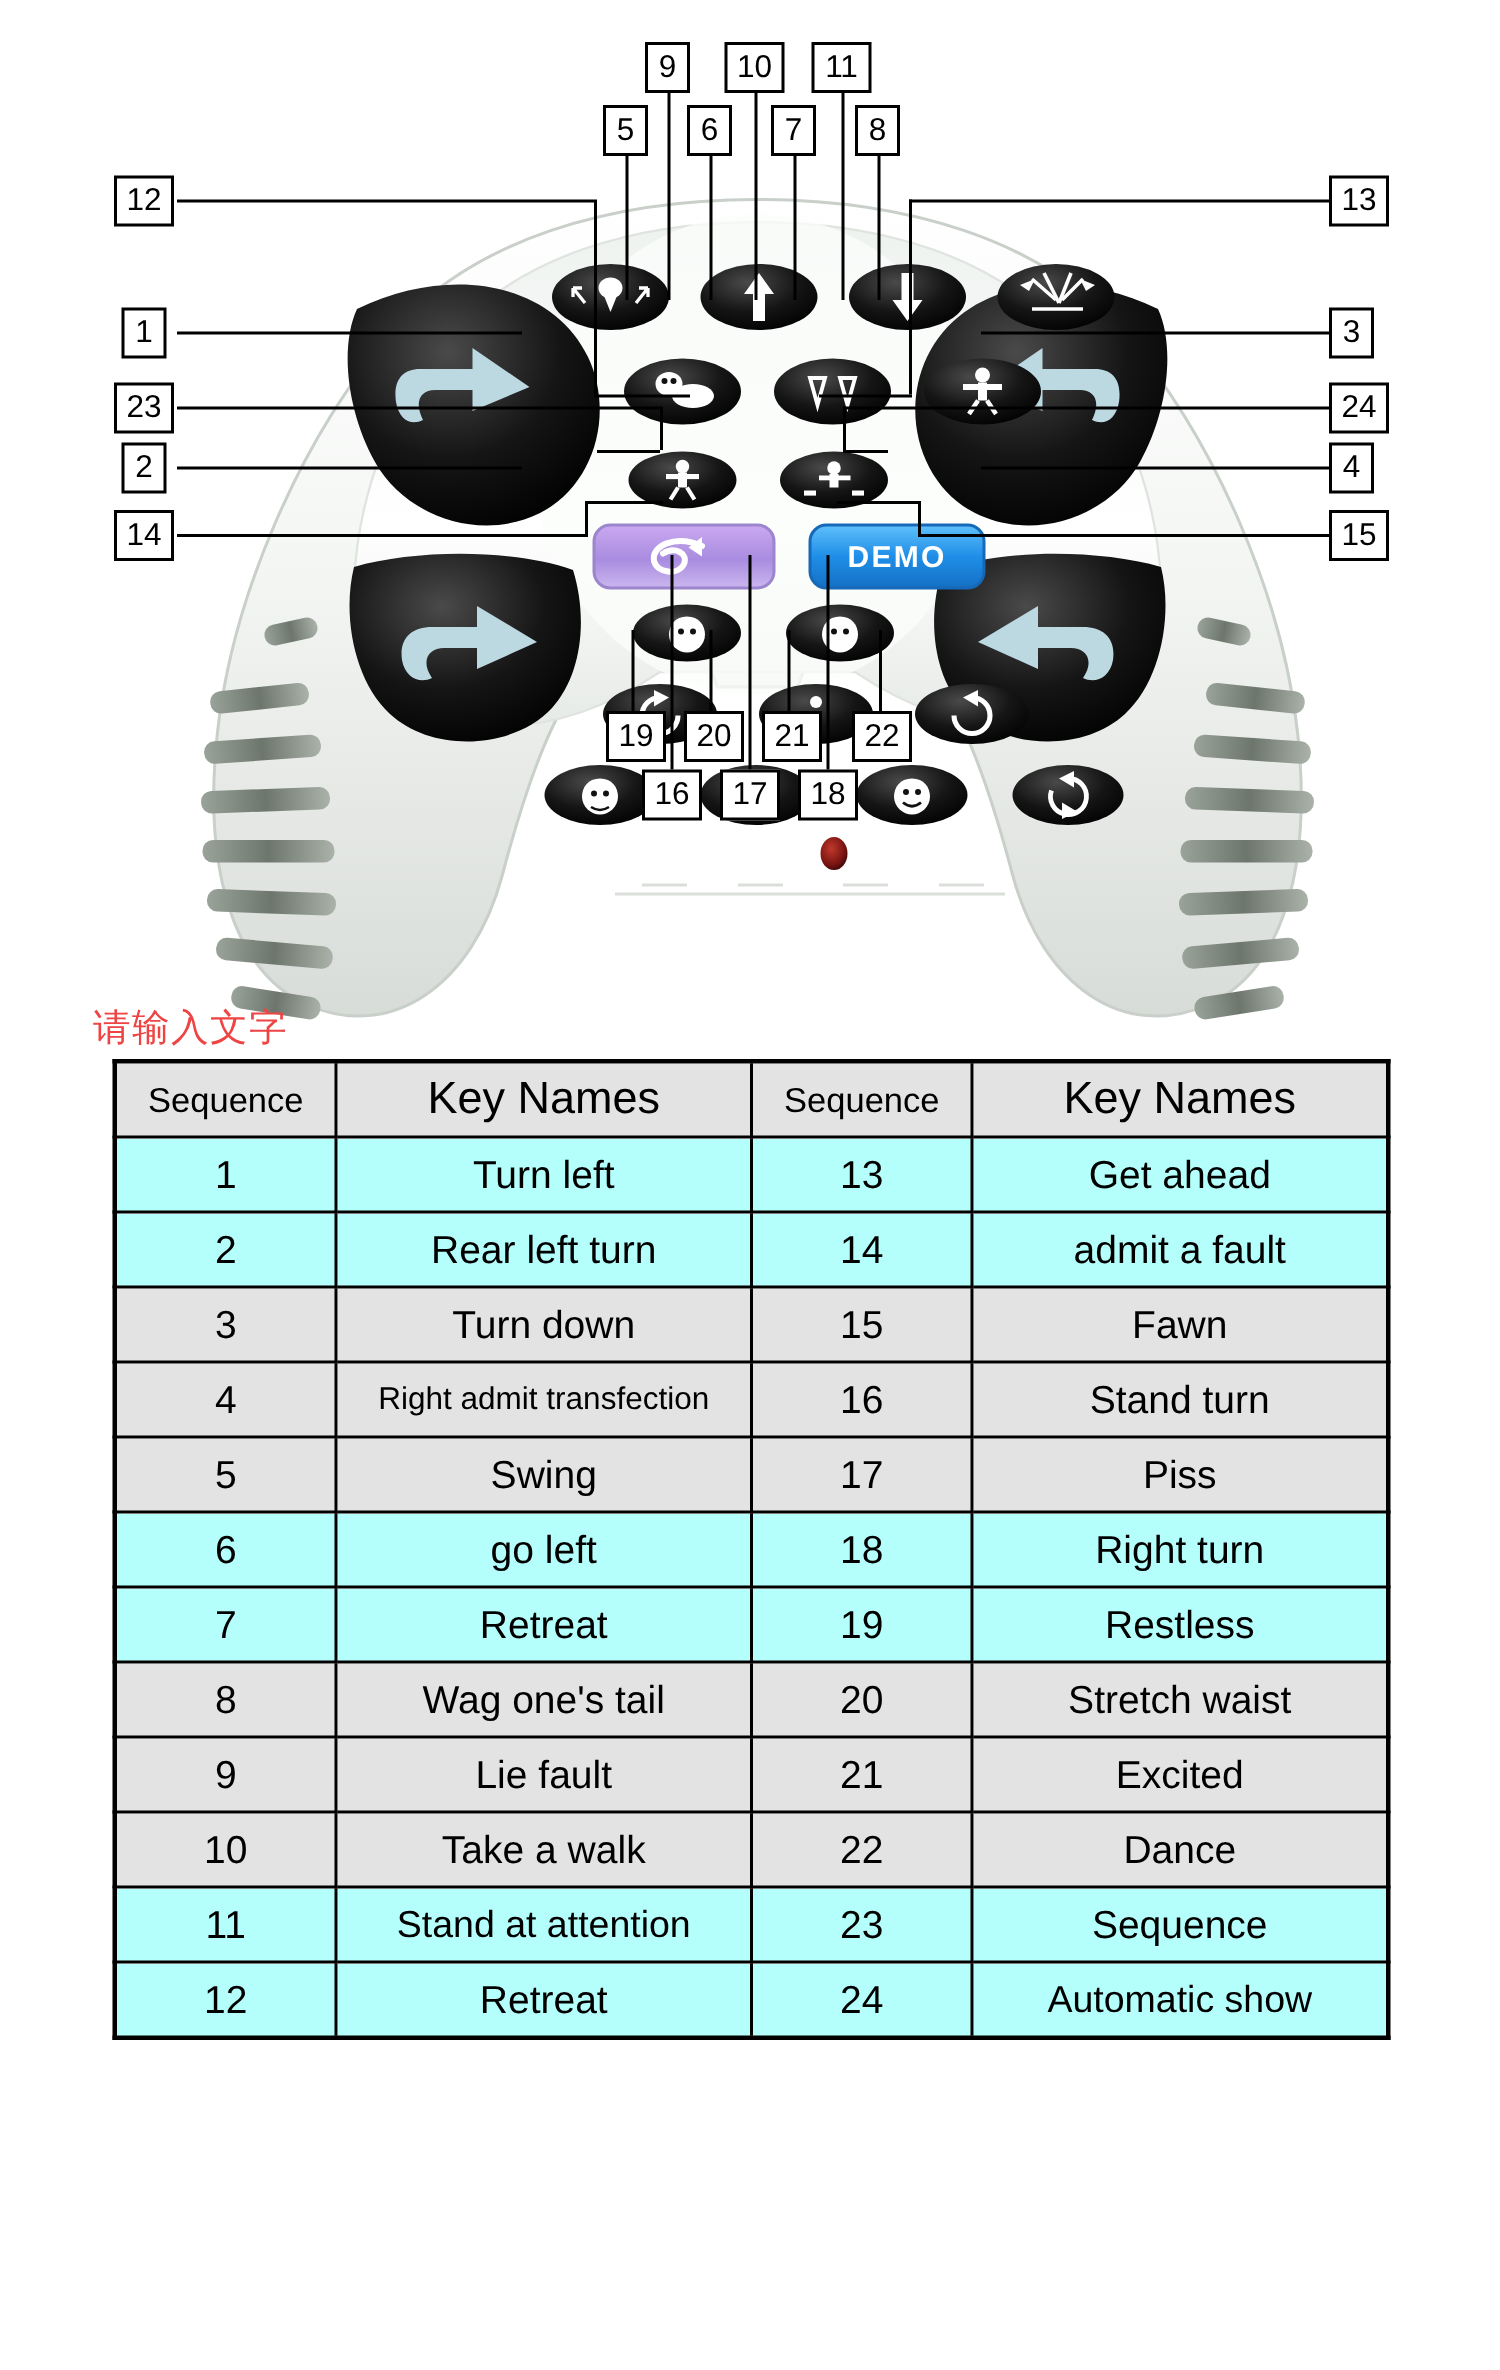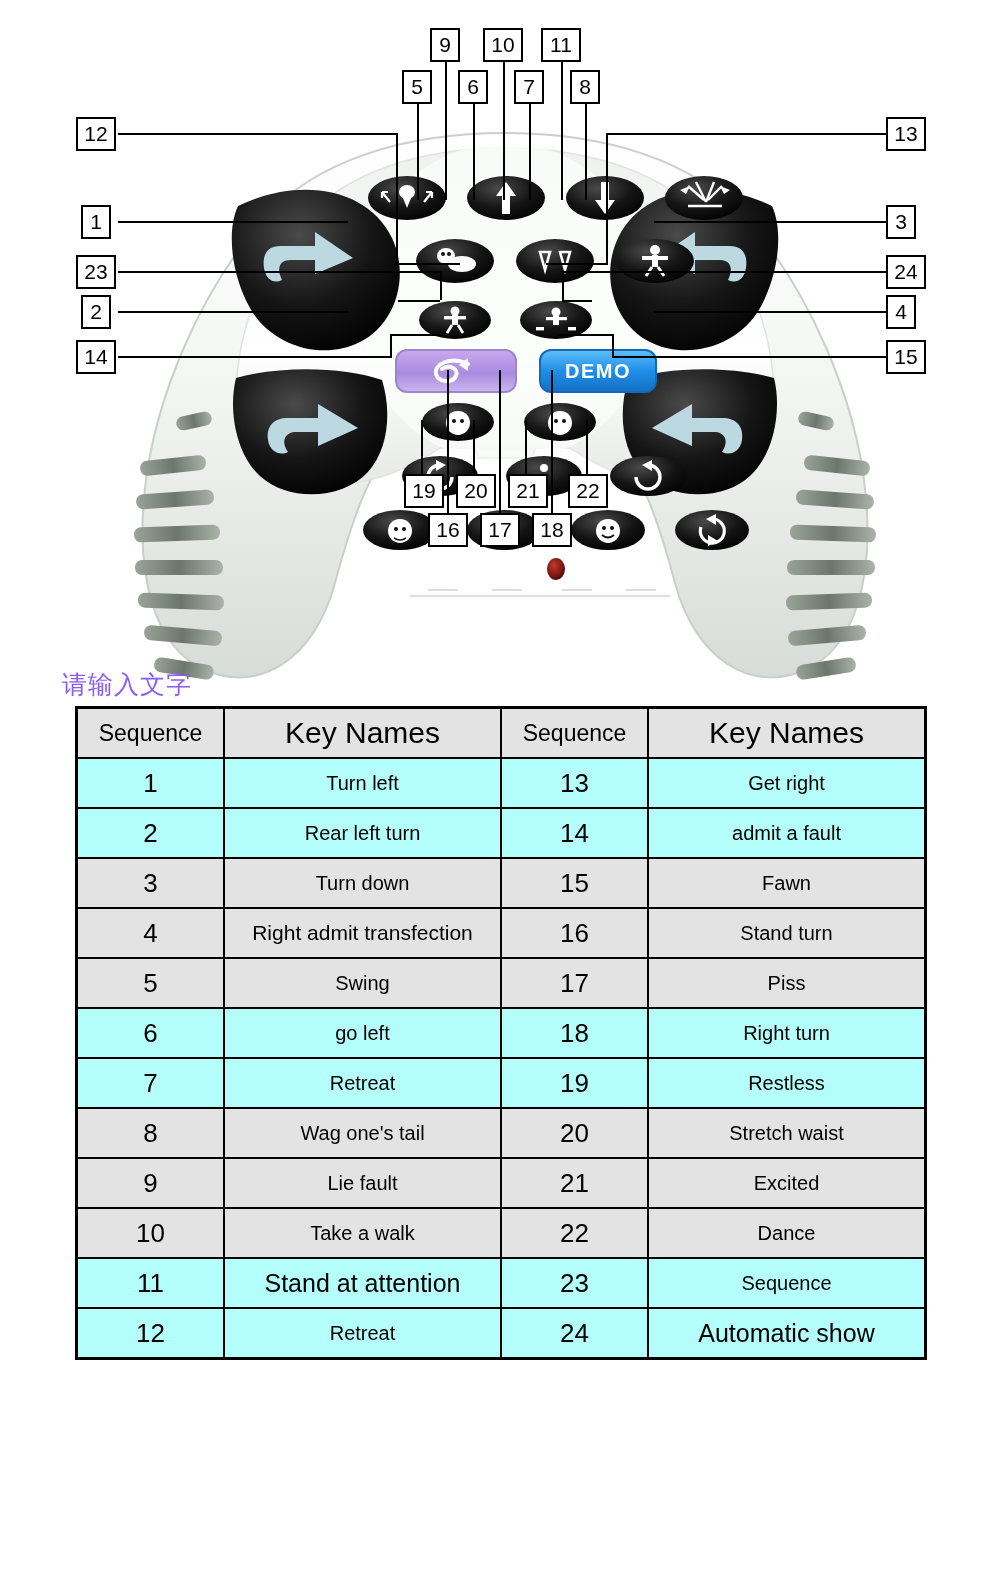--- a/index.html
+++ b/index.html
@@ -34,21 +34,21 @@
   .callout.w2{width:40px;height:34px;}
 
   
   .ln{position:absolute;background:#000;z-index:35;}
   .ln.h{height:2px;}
   .ln.v{width:2px;}
 
   
   #caption{
     position:absolute;left:62px;top:668px;
-    font-size:25px;color:#8b5cf6;
+    font-size:25px;color:#ef4444;
     font-family:"DejaVu Sans","Liberation Sans",sans-serif;
     letter-spacing:1px;
     z-index:50;
   }
 
   
   #keytable{
     position:absolute;left:75px;top:706px;
     border-collapse:collapse;
     width:840px;
@@ -65,21 +65,21 @@
     overflow:hidden;
     white-space:nowrap;
   }
   .c-seq{width:145px;}
   .c-name{width:275px;}
   .hdr-seq{font-size:23px;background:#e3e3e3;}
   .hdr-name{font-size:30px;background:#e3e3e3;}
   .cyan{background:#b4fffb;}
   .gray{background:#e3e3e3;}
   .seqcell{font-size:26px;}
-  .namecell{font-size:20px;}
+  .namecell{font-size:26px;}
   .namecell.small{font-size:21px;}
   .namecell.mid{font-size:25px;}
 </style>
 </head>
 <body>
 
 <div id="diagram">
 
   <div class="pad-wrap">
     <svg width="790" height="560" viewBox="0 0 790 560">
@@ -438,21 +438,21 @@
       <td class="c-seq  hdr-seq">Sequence</td>
       <td class="c-name hdr-name">Key Names</td>
       <td class="c-seq  hdr-seq">Sequence</td>
       <td class="c-name hdr-name">Key Names</td>
     </tr>
 
     <tr>
       <td class="seqcell  cyan">1</td>
       <td class="namecell cyan">Turn left</td>
       <td class="seqcell  cyan">13</td>
-      <td class="namecell cyan">Get right</td>
+      <td class="namecell cyan">Get ahead</td>
     </tr>
     <tr>
       <td class="seqcell  cyan">2</td>
       <td class="namecell cyan">Rear left turn</td>
       <td class="seqcell  cyan">14</td>
       <td class="namecell cyan">admit a fault</td>
     </tr>
     <tr>
       <td class="seqcell  gray">3</td>
       <td class="namecell gray">Turn down</td>

